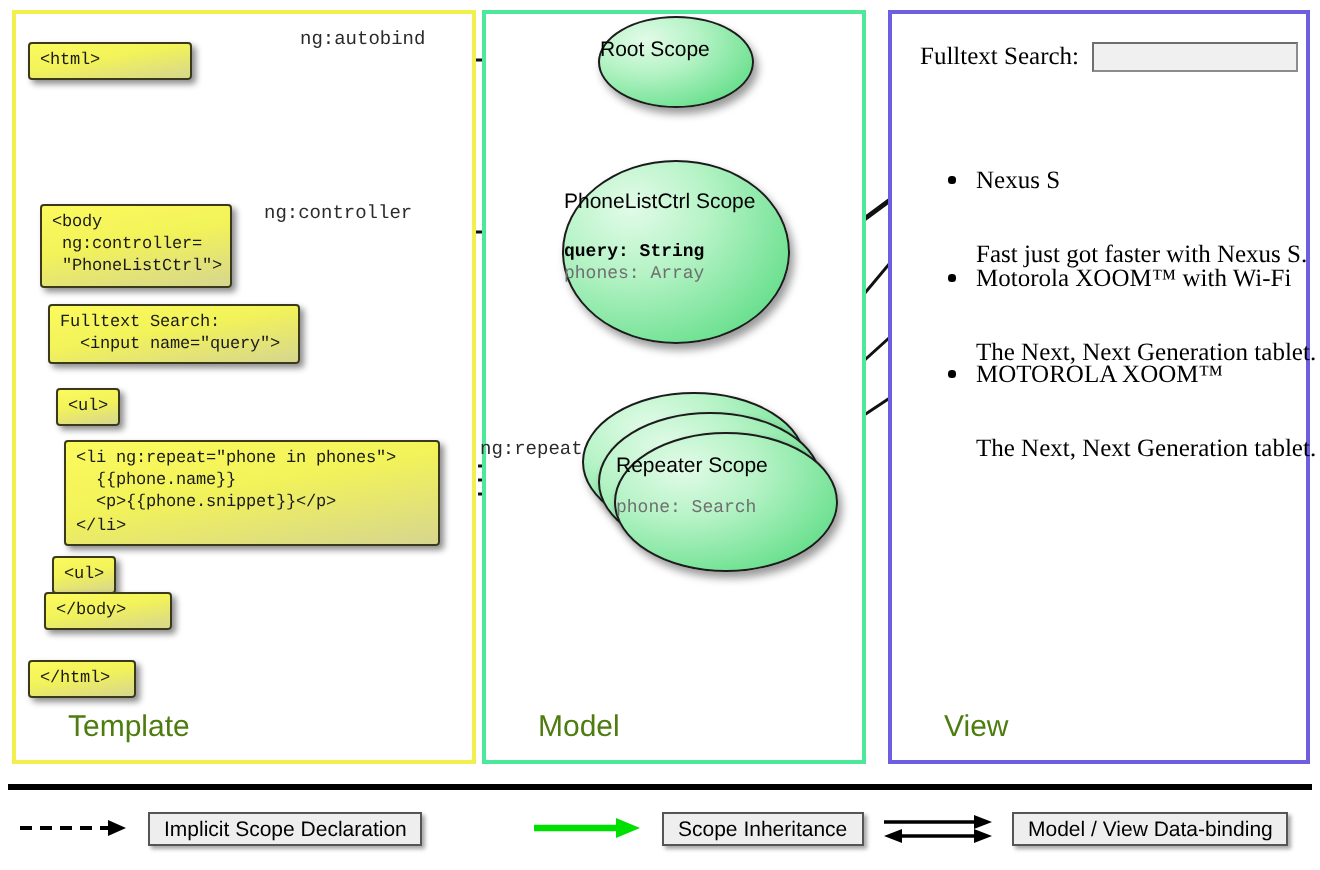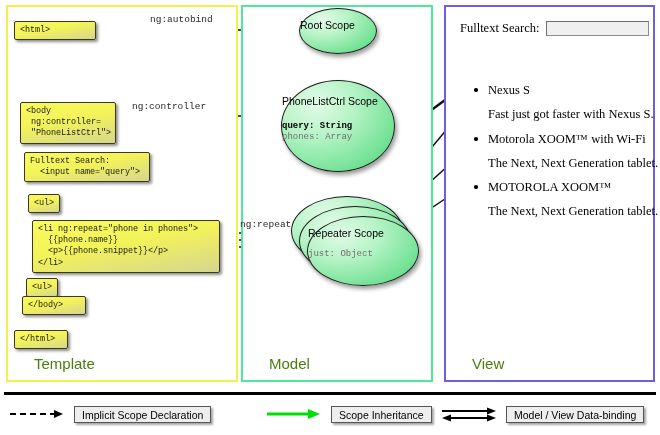--- a/index.html
+++ b/index.html
@@ -108,21 +108,21 @@
   }
   .view-item .vi-name {
     margin-left: 14px;
     font-family: "Liberation Serif", serif;
     font-size: 12.5px;
     color: #000;
     white-space: nowrap;
   }
   .view-item .vi-snippet {
     margin-left: 14px;
-    margin-top: 9px;
+    margin-top: 22px;
     font-family: "Liberation Serif", serif;
     font-size: 12.5px;
     color: #000;
     white-space: nowrap;
   }
 
   
   .edge-label {
     position: absolute;
     font-family: "Liberation Mono", monospace;
@@ -246,21 +246,21 @@
     <div class="sc-props sc-prop-bold" style="margin-top:14px;">query: String</div>
     <div class="sc-props sc-prop-dim">phones: Array</div>
   </div>
 
   <div class="scope" style="left:291px; top:196px; width:112px; height:70px; z-index:1;"></div>
   <div class="scope" style="left:299px; top:206px; width:112px; height:70px; z-index:2;"></div>
 
   <div class="scope" style="left:307px; top:216px; width:112px; height:70px; z-index:3;">
     <div class="sc-title" style="padding-top:10px;">Repeater
 Scope</div>
-    <div class="sc-props sc-prop-dim" style="margin-top:10px;">just: Object</div>
+    <div class="sc-props sc-prop-dim" style="margin-top:10px;">phone: Search</div>
   </div>
 
   <div class="panel" id="panel-view">
     <div id="view-search-row">
       <span id="view-search-label">Fulltext Search:</span>
       <input id="view-search-input" type="text" placeholder="" style="">
     </div>
 
     <div class="view-item" style="top:76px;">
       <span class="bullet"></span>

